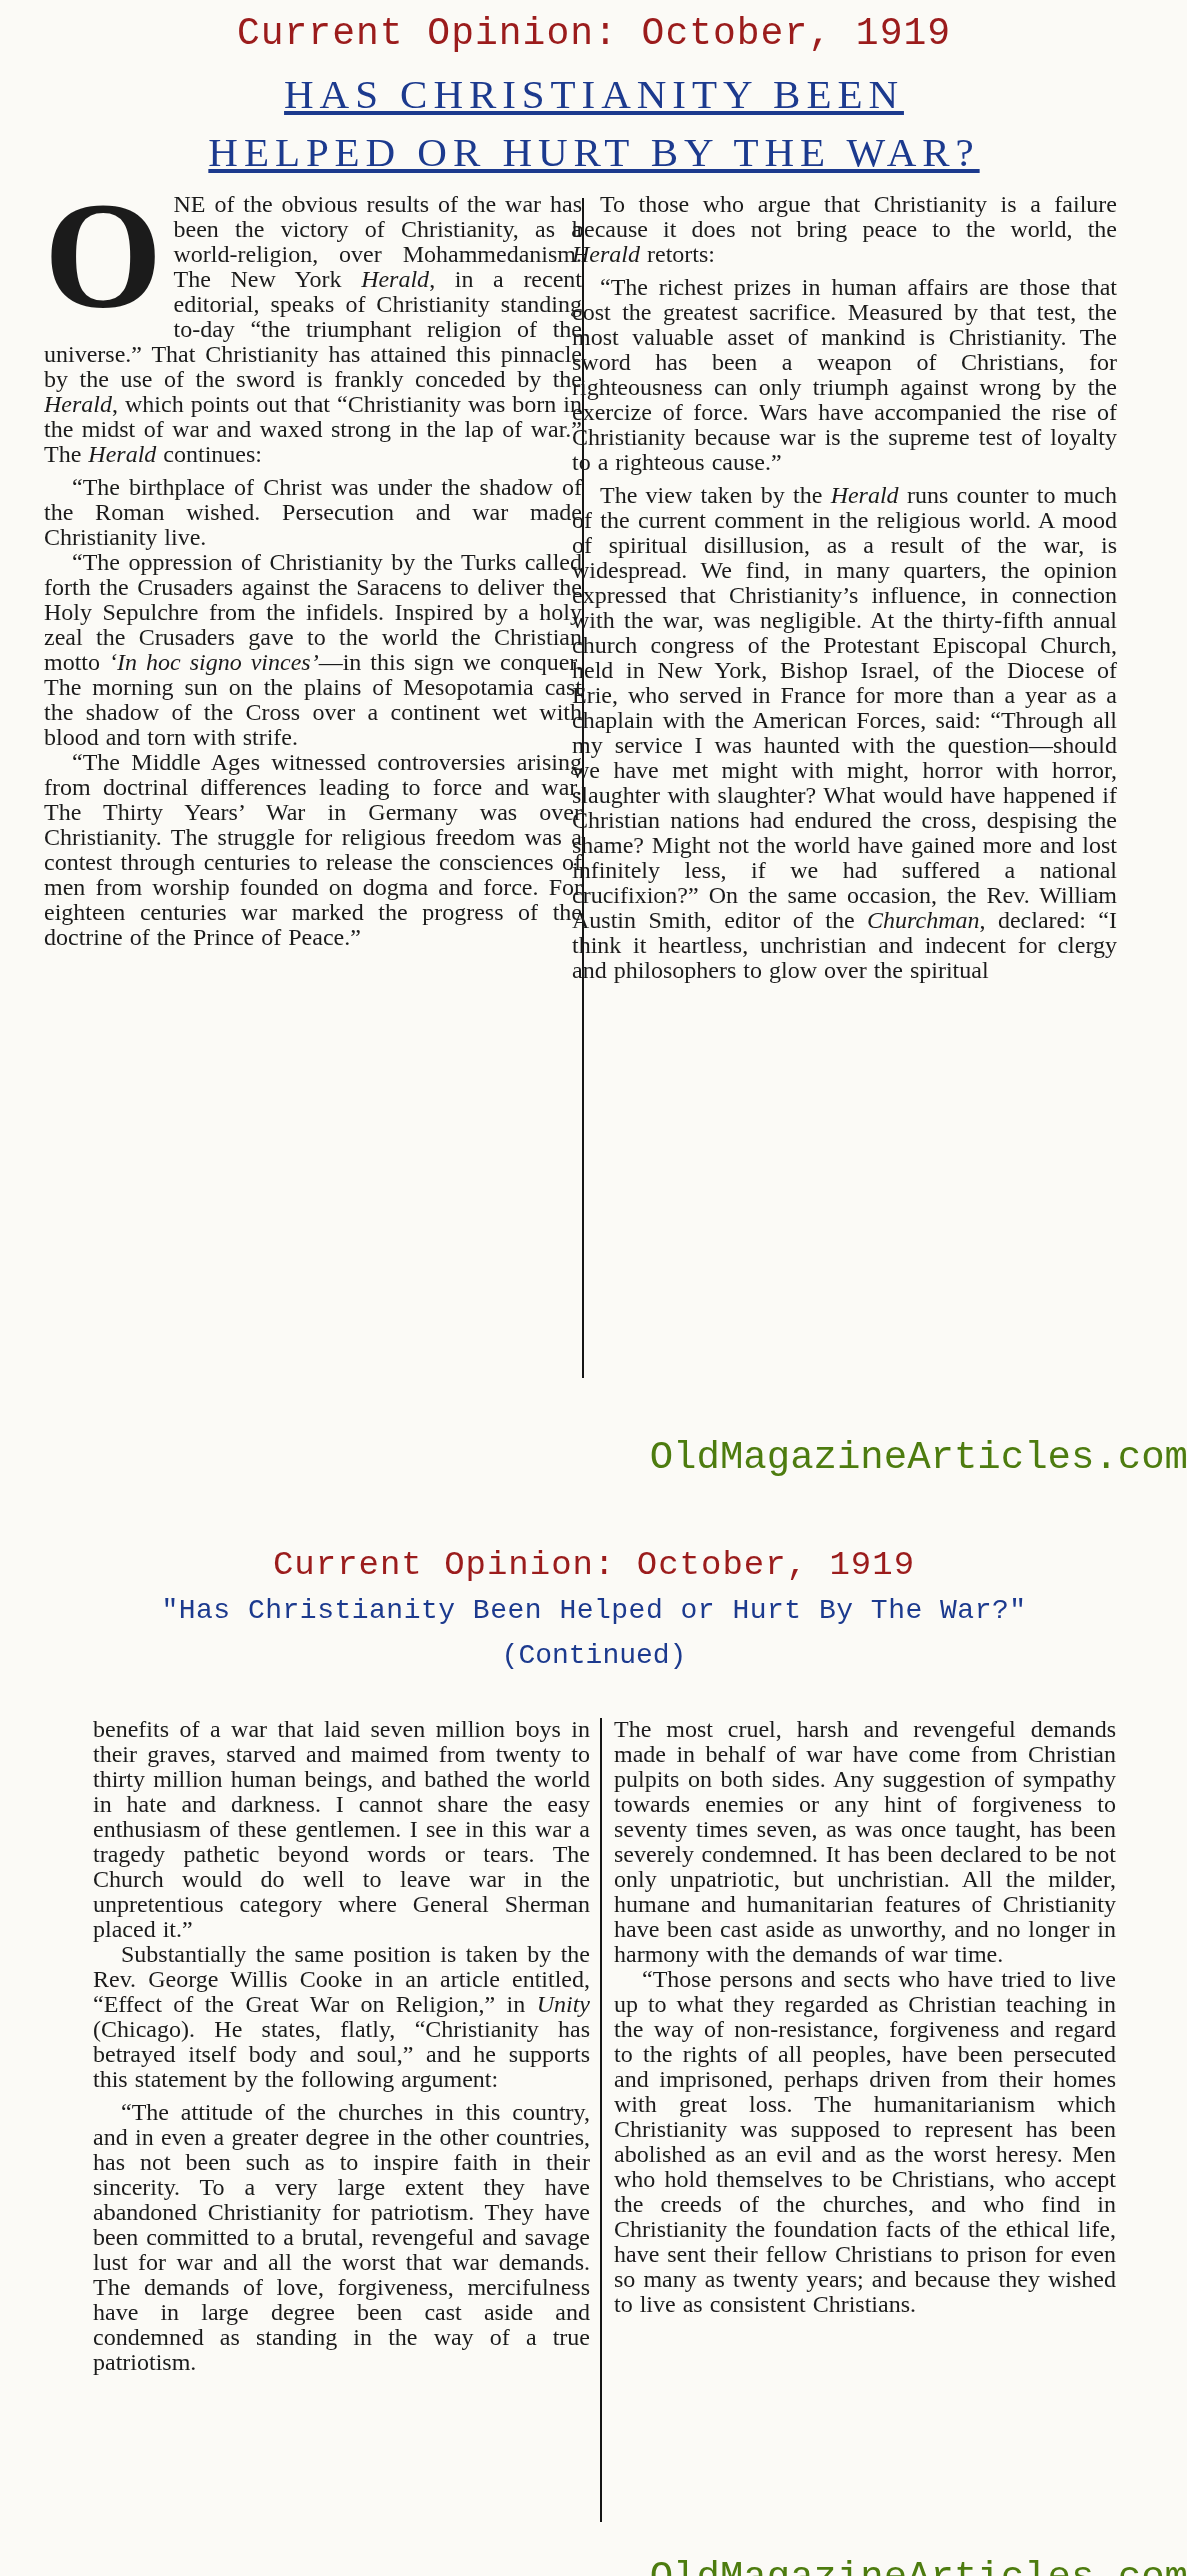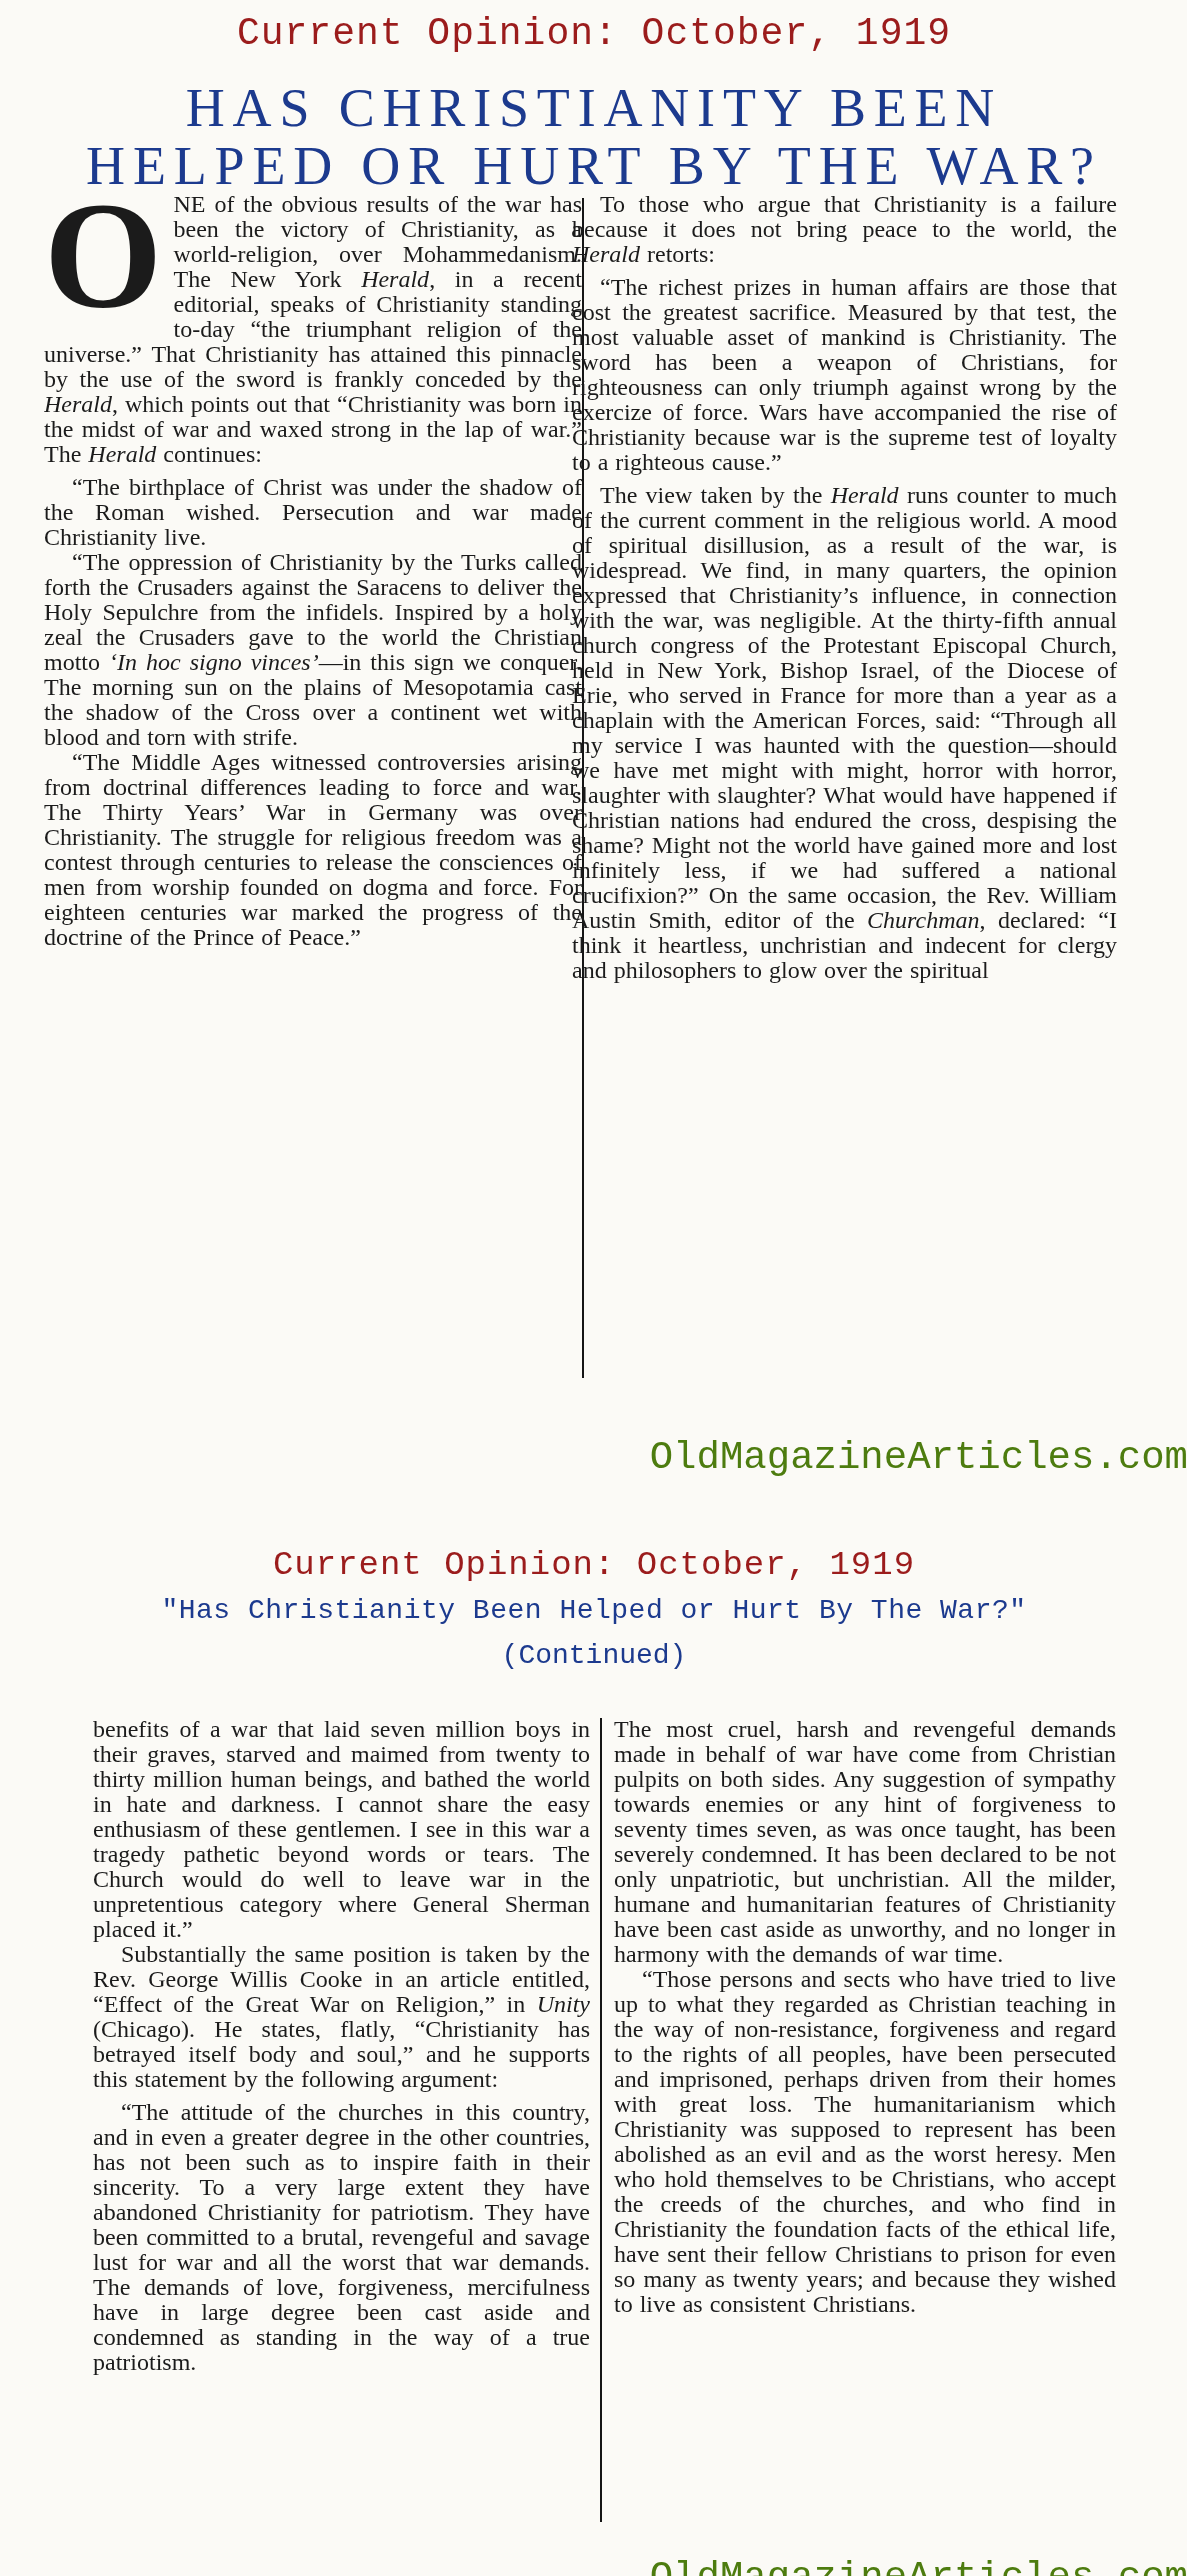--- a/index.html
+++ b/index.html
@@ -9,21 +9,21 @@
   .page{position:relative;width:1188px;height:3561px;background:var(--paper);
         font-family:"Liberation Serif","DejaVu Serif",serif;color:var(--ink);overflow:hidden;}
   .abs{position:absolute;}
   .centered{left:0;right:0;text-align:center;}
   .mono{font-family:"Liberation Mono","DejaVu Sans Mono",monospace;}
   .red{color:var(--red);}
   .blue{color:var(--blue);}
 
   
   .s1-magline{top:12.4px;font-size:38px;letter-spacing:1px;}
-  .s1-title{top:79px;font-size:54px;line-height:58px;letter-spacing:0.145em;}
+  .s1-title{top:65px;font-size:41px;line-height:58px;letter-spacing:0.145em;text-decoration:underline;}
 
   
   .col{position:absolute;text-align:justify;font-size:24px;line-height:25px;
        word-spacing:1px;overflow:hidden;}
   .col p{margin:0;}
   .col p.indent{text-indent:28px;}
   .col p.gap{margin-top:8px;}
   .dropcap{float:left;font-size:152px;line-height:123px;font-weight:bold;
            padding:3.1px 11.3px 0 0;}
   .s1-left{left:44px;top:192px;width:538px;height:1221px;}

